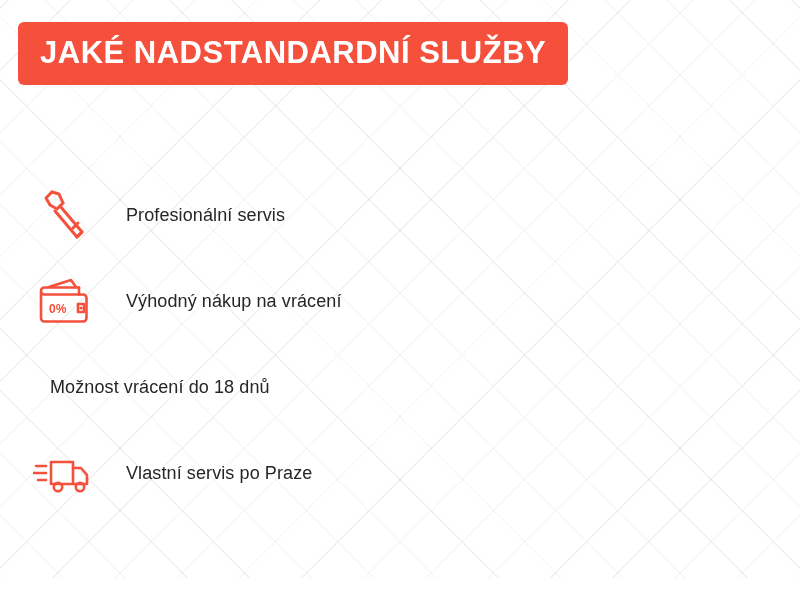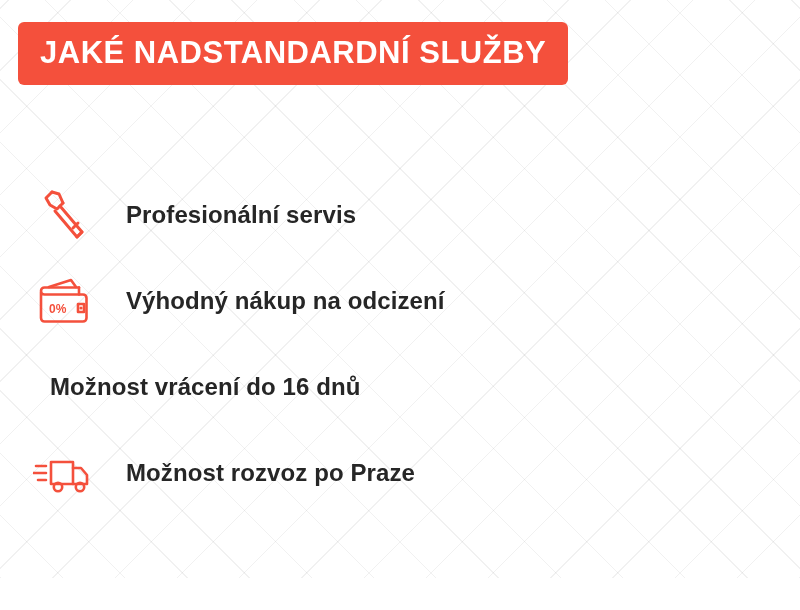--- a/index.html
+++ b/index.html
@@ -74,22 +74,22 @@
   }
   .feature-icon {
     width: 76px;
     min-width: 76px;
     height: 62px;
     display: flex;
     align-items: center;
     justify-content: center;
   }
   .feature-label {
-    font-size: 24px;
-    font-weight: bold;
+    font-size: 18px;
+    font-weight: normal;
     color: #262626;
     letter-spacing: 0.1px;
     padding-left: 24px;
   }
   svg { display: block; }
 </style>
 </head>
 <body>
 
 <div id="page">
@@ -123,37 +123,37 @@
           <g fill="none" stroke="#f4503c" stroke-width="2.6" stroke-linecap="round" stroke-linejoin="round">
             <path d="M6 16 L6 42 C6 44 7.5 45.5 9.5 45.5 L48 45.5 C50 45.5 51.5 44 51.5 42 L51.5 22 C51.5 20 50 18.5 48 18.5 L9.5 18.5 C7.5 18.5 6 17 6 15 C6 13 7.5 11.5 9.5 11.5 L44 11.5"></path>
             <path d="M44 11.5 L44 18.5"></path>
             <path d="M14 11 L36 4 L41 11"></path>
             <path d="M43 28 L49 28 L49 36 L43 36 Z"></path>
             <circle cx="46" cy="32" r="1.6" fill="#f4503c" stroke="none"></circle>
           </g>
           <text x="14" y="37" font-family="Liberation Sans, sans-serif" font-size="12" font-weight="bold" fill="#f4503c">0%</text>
         </svg>
       </div>
-      <div class="feature-label">Výhodný nákup na odcizení</div>
+      <div class="feature-label">Výhodný nákup na vrácení</div>
     </div>
 
 
     <div class="feature">
-      <div class="feature-label">Možnost vrácení do 16 dnů</div>
+      <div class="feature-label">Možnost vrácení do 18 dnů</div>
     </div>
 
     <div class="feature">
       <div class="feature-icon">
         <svg width="62" height="46" viewBox="0 0 62 46">
           <g fill="none" stroke="#f4503c" stroke-width="2.6" stroke-linecap="round" stroke-linejoin="round">
             <path d="M18 12 L40 12 L40 34 L18 34 Z"></path>
             <path d="M40 18 L48 18 L54 25 L54 34 L40 34"></path>
             <circle cx="25" cy="37" r="4.2"></circle>
             <circle cx="47" cy="37" r="4.2"></circle>
             <path d="M3 16 L13 16 M0 23 L13 23 M5 30 L13 30"></path>
           </g>
         </svg>
       </div>
-      <div class="feature-label">Možnost rozvoz po Praze</div>
+      <div class="feature-label">Vlastní servis po Praze</div>
     </div>
 
   </div>
 </div>
 
 </body></html>

